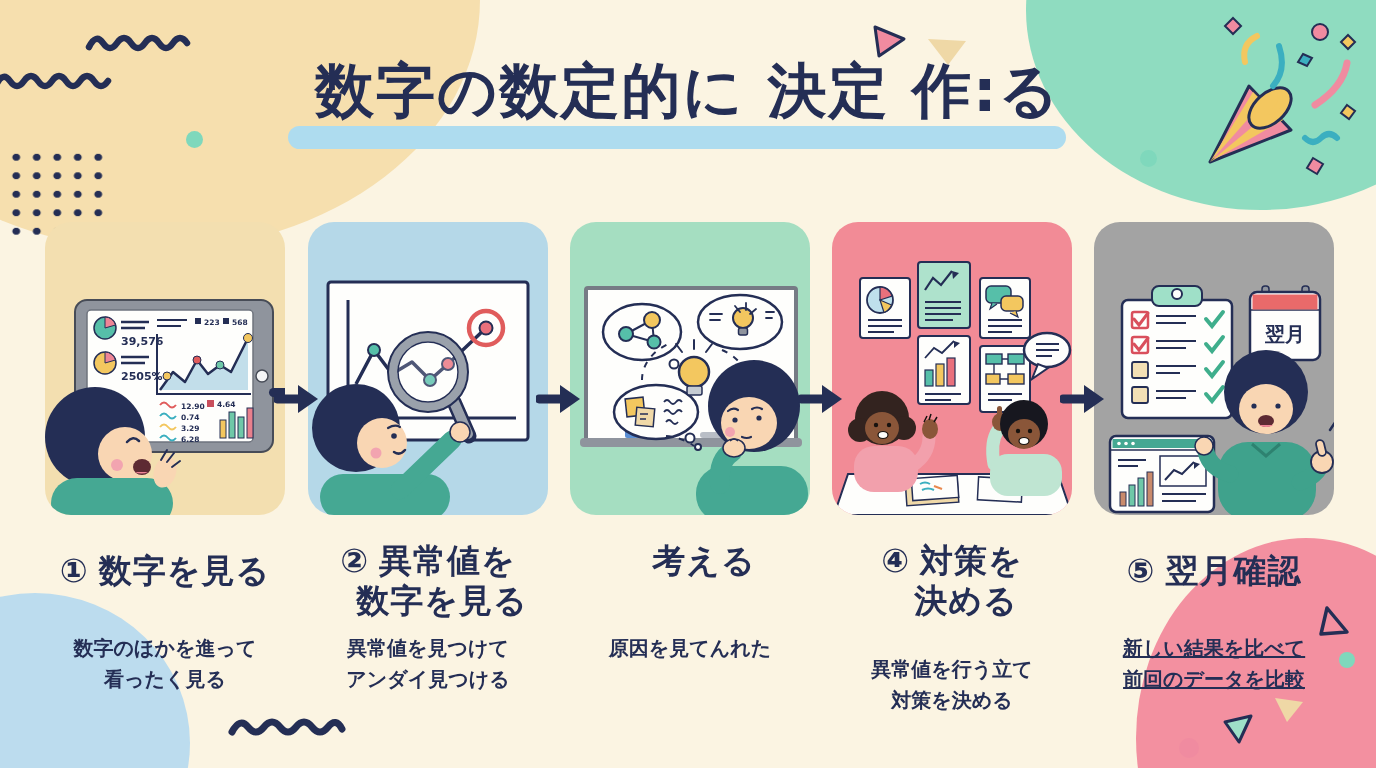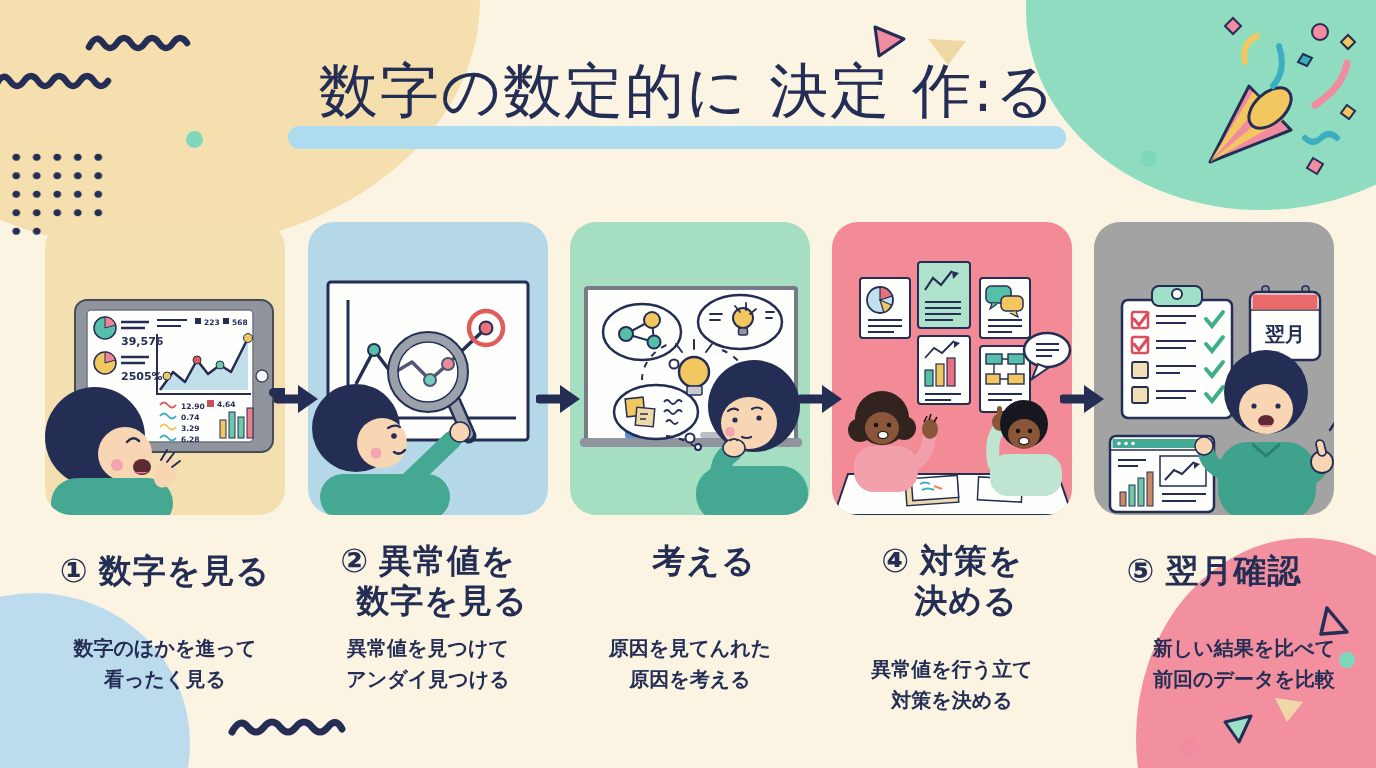--- a/index.html
+++ b/index.html
@@ -7,21 +7,21 @@
   body { font-family:"DejaVu Sans","Liberation Sans",sans-serif; }
   .canvas { position:relative; width:1376px; height:768px; overflow:hidden; }
   .blob { position:absolute; border-radius:50%; z-index:0; }
   .deco { position:absolute; z-index:1; }
   .dot-grid { position:absolute; left:6px; top:148px; width:106px; height:94px; z-index:1;
     background-image:radial-gradient(#242E55 3.5px, transparent 4.3px);
     background-size:20.5px 18.5px; }
   .title-underline { position:absolute; left:288px; top:126px; width:778px; height:23px;
     border-radius:12px; z-index:1; }
   .title-wrap { position:absolute; left:0; top:52px; width:100%; text-align:center; z-index:2; }
-  .title-text { font-size:59px; font-weight:400; color:#242E55; letter-spacing:2px; }
+  .title-text { font-size:59px; font-weight:700; color:#242E55; letter-spacing:2px; }
   .card { position:absolute; top:222px; width:240px; height:293px; border-radius:26px;
     z-index:2; overflow:hidden; }
   .card svg { display:block; width:100%; height:100%; }
   .arrow { position:absolute; top:382px; width:46px; height:34px; z-index:3; }
   .step-heading { position:absolute; top:541px; width:260px; text-align:center; color:#242E55;
     font-weight:800; font-size:33px; line-height:1.2; letter-spacing:1px; z-index:2; }
   .step-heading.single { padding-top:10px; }
   .h-num { margin-right:10px; }
   .h-line2 { transform:translateX(14px); }
   .h-line2:empty { display:none; }
@@ -428,24 +428,23 @@
   <div class="step-sub" style="left:35px;">
     <div>数字のほかを進って</div>
     <div>看ったく見る</div>
   </div>
   <div class="step-sub" style="left:298px;">
     <div>異常値を見つけて</div>
     <div>アンダイ見つける</div>
   </div>
   <div class="step-sub" style="left:560px;">
     <div>原因を見てんれた</div>
-    <div>原因を考える</div>
   </div>
   <div class="step-sub" style="left:822px;margin-top:21px;">
     <div>異常値を行う立て</div>
     <div>対策を決める</div>
   </div>
-  <div class="step-sub" style="left:1114px;">
+  <div class="step-sub" style="left:1084px;text-decoration:underline;">
     <div>新しい結果を比べて</div>
     <div>前回のデータを比較</div>
   </div>
 
 </div>
 
 </body></html>

